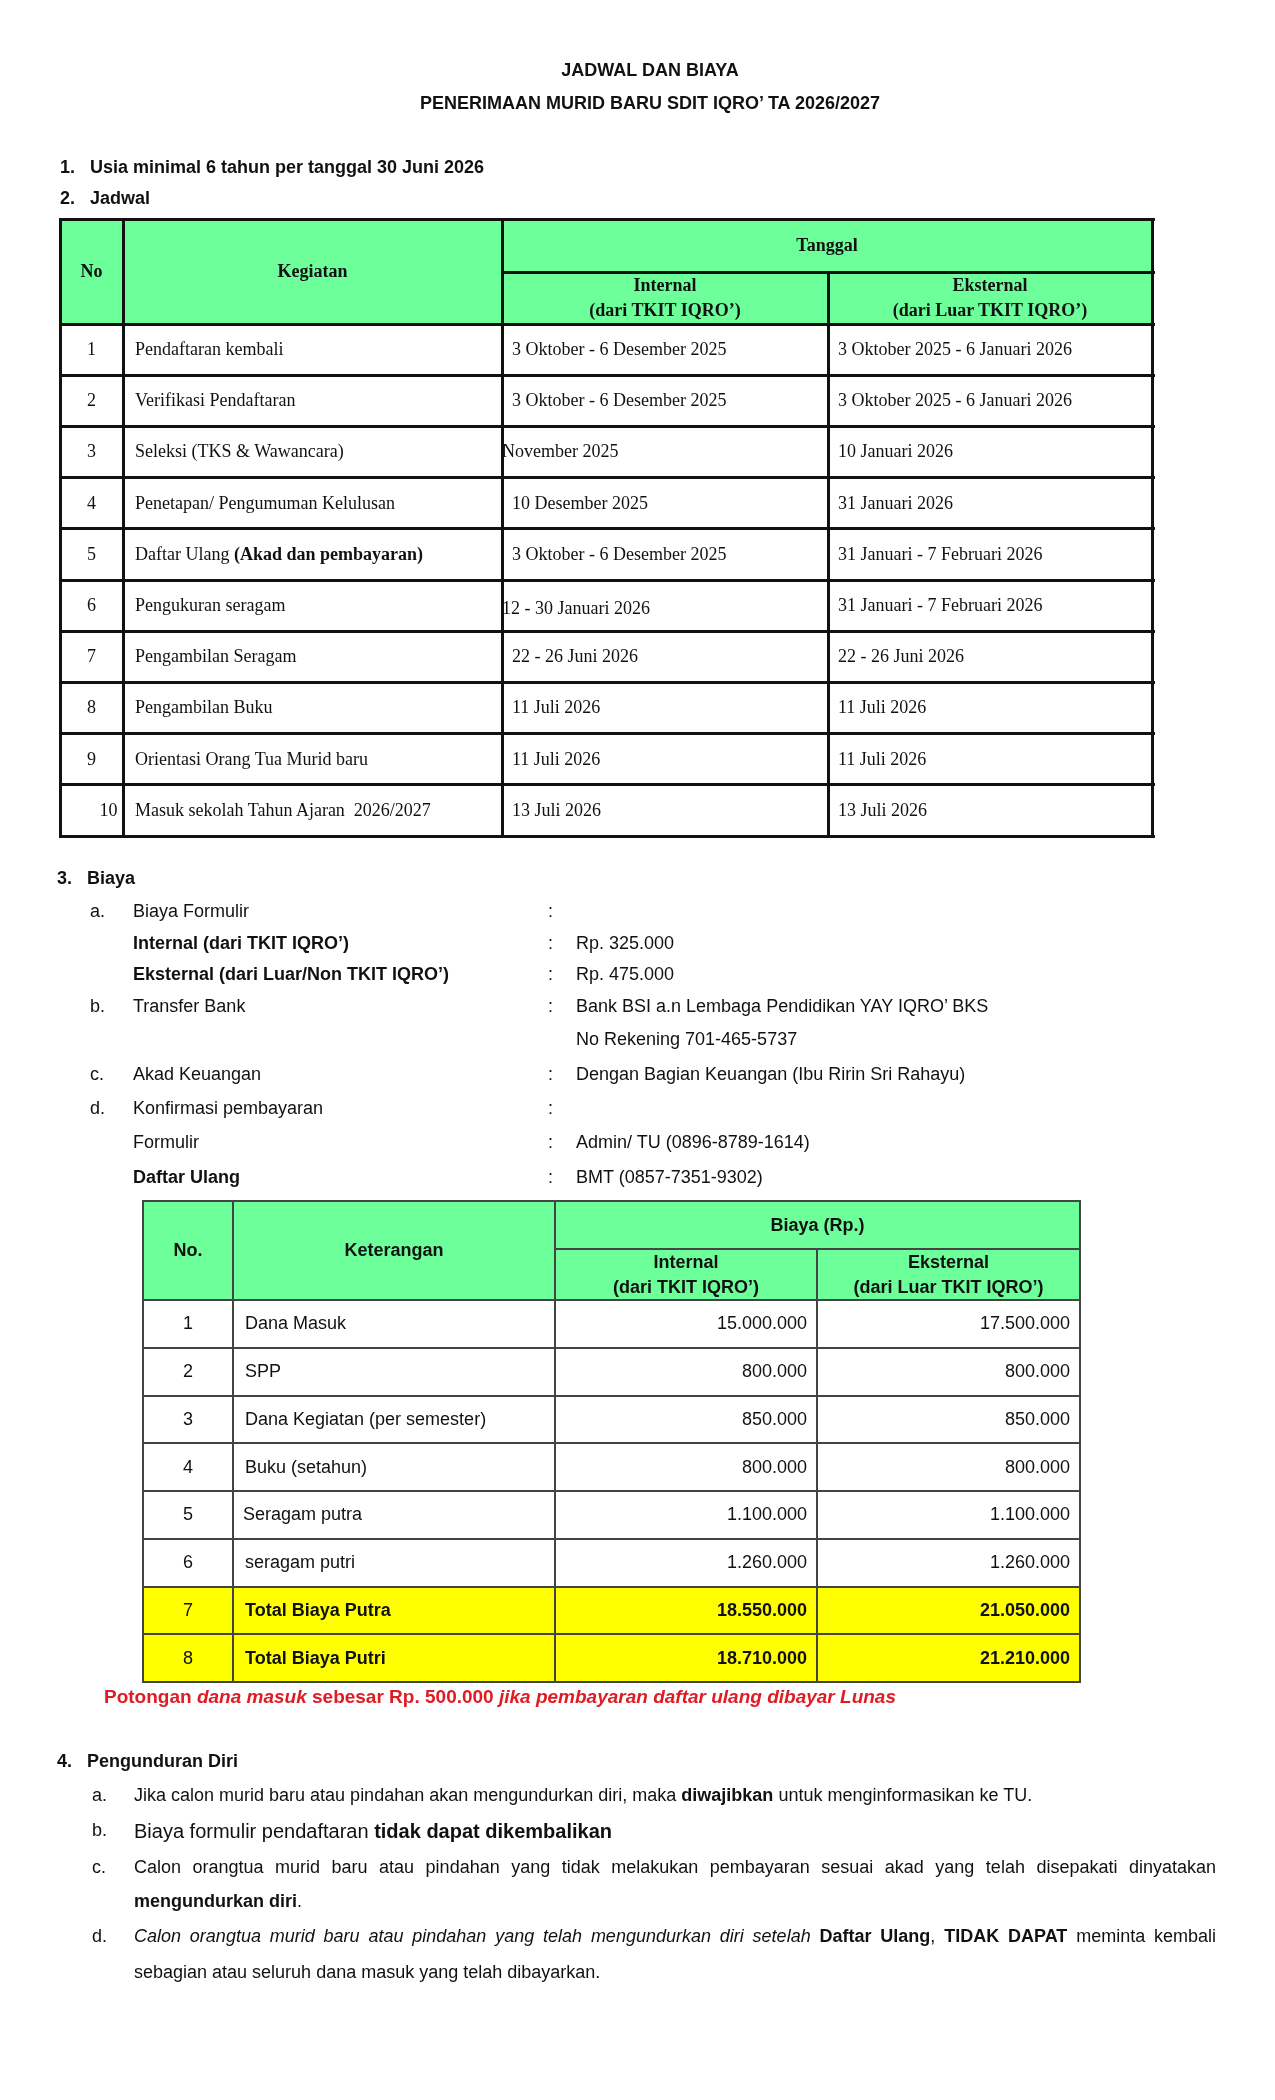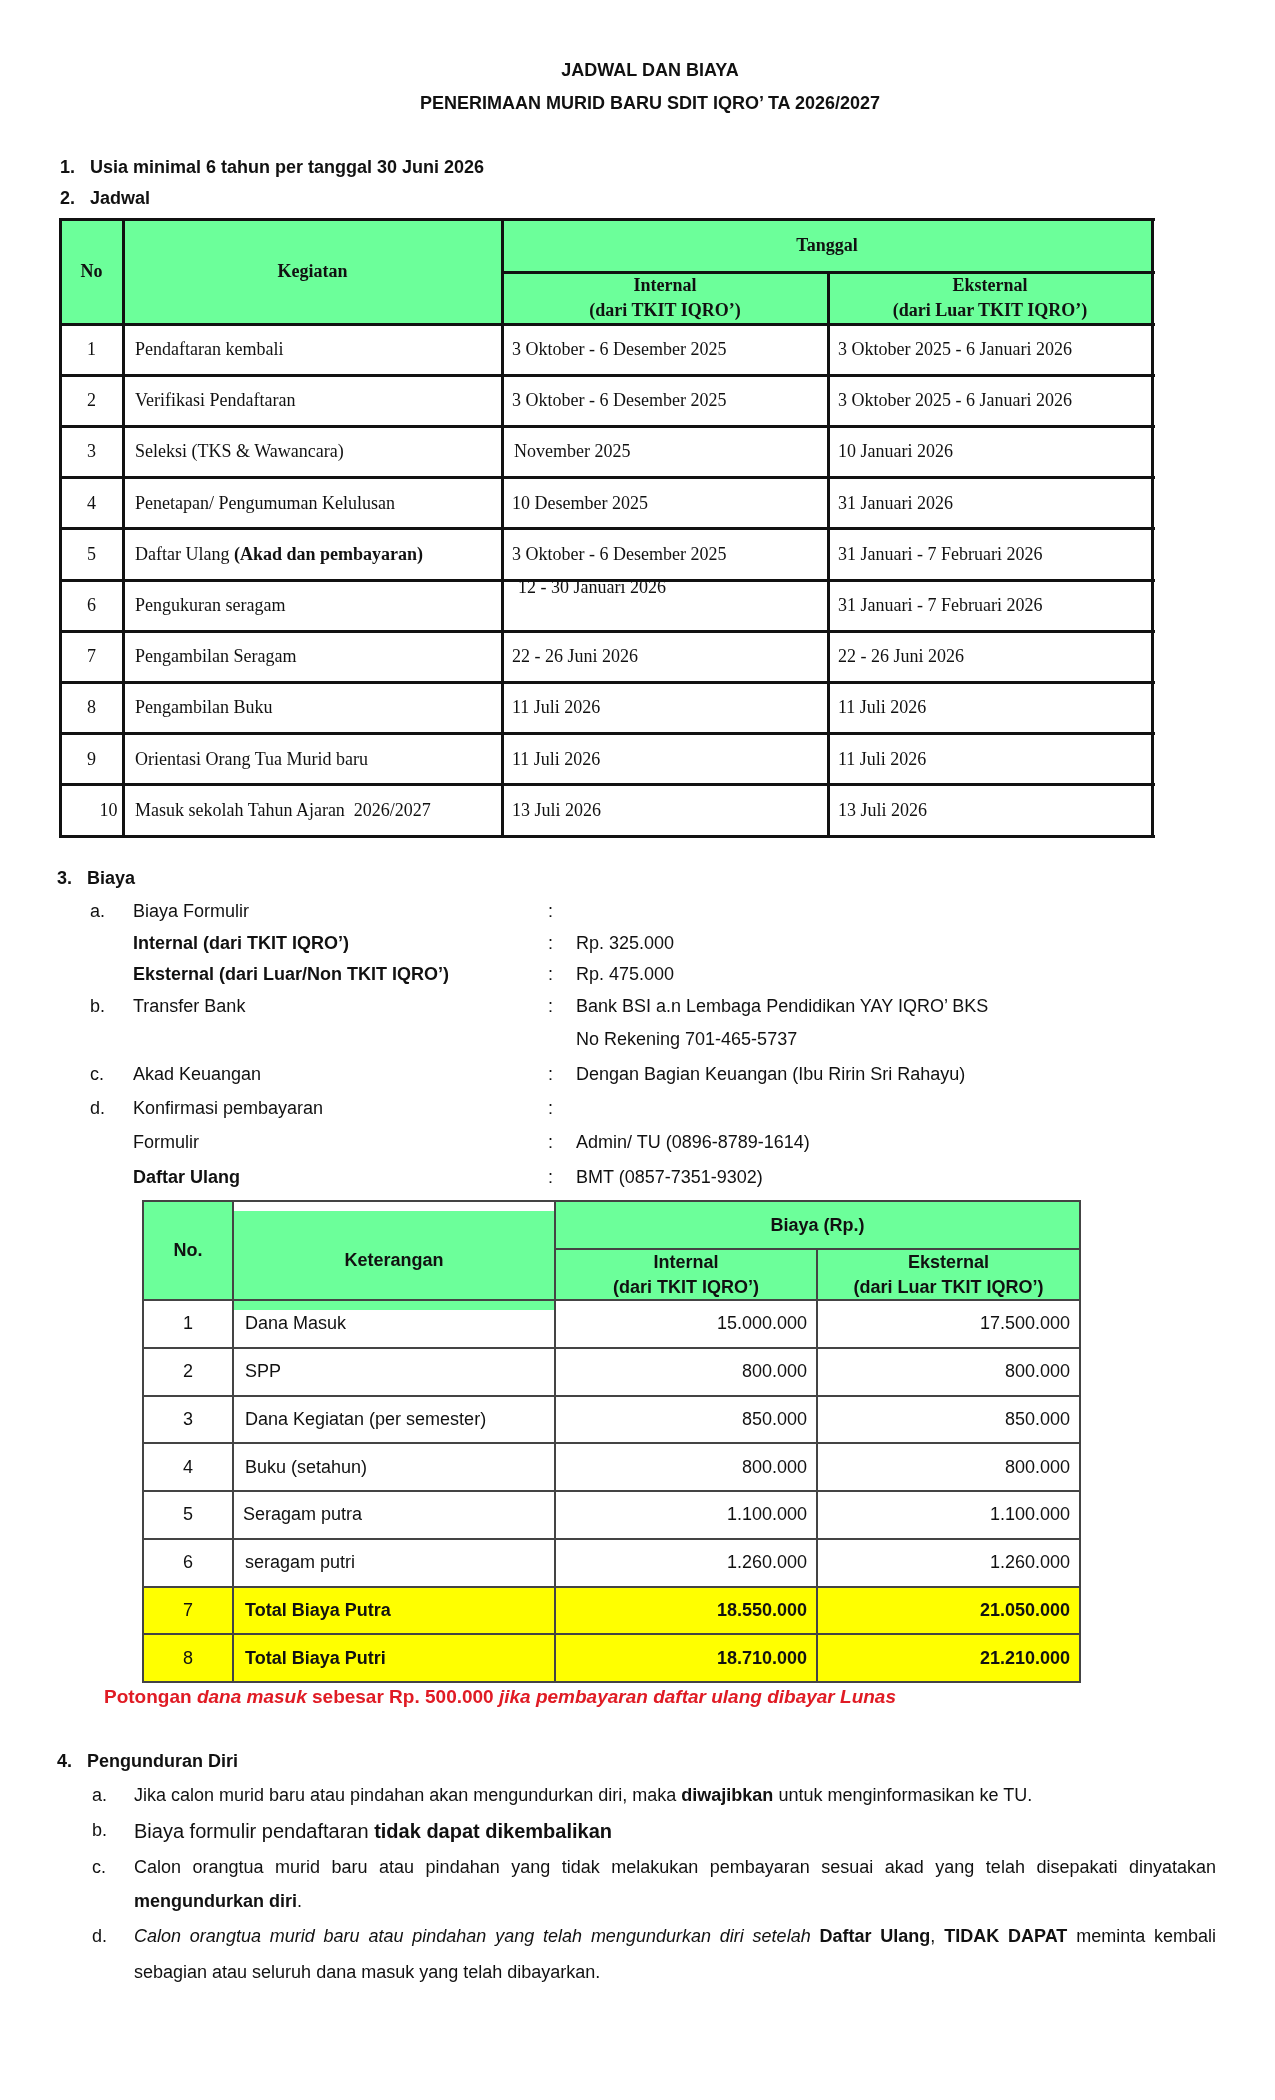--- a/index.html
+++ b/index.html
@@ -77,39 +77,39 @@
       </div>
       <div style="position:absolute;left:0;top:0;">
         <div class="cell" style="left:0px;top:156.2px;width:63px;height:51.2px;justify-content:center;">2</div>
         <div class="cell" style="left:63px;top:156.2px;width:379px;height:51.2px;padding-left:12px;white-space:pre;"><span style="white-space: pre;">Verifikasi Pendaftaran</span><span style="font-weight: bold;"></span></div>
         <div class="cell" style="left:442px;top:156.2px;width:326px;height:51.2px;padding-left:10px;">3 Oktober - 6 Desember 2025</div>
         <div class="cell" style="left:768px;top:156.2px;width:324px;height:51.2px;padding-left:10px;">3 Oktober 2025 - 6 Januari 2026</div>
       </div>
       <div style="position:absolute;left:0;top:0;">
         <div class="cell" style="left:0px;top:207.4px;width:63px;height:51.2px;justify-content:center;">3</div>
         <div class="cell" style="left:63px;top:207.4px;width:379px;height:51.2px;padding-left:12px;white-space:pre;"><span style="white-space: pre;">Seleksi (TKS &amp; Wawancara)</span><span style="font-weight: bold;"></span></div>
-        <div class="cell" style="left:442px;top:207.4px;width:326px;height:51.2px;padding-left:12px;">November 2025</div>
+        <div class="cell" style="left:442px;top:207.4px;width:326px;height:51.2px;padding-left:0;">November 2025</div>
         <div class="cell" style="left:768px;top:207.4px;width:324px;height:51.2px;padding-left:10px;">10 Januari 2026</div>
       </div>
       <div style="position:absolute;left:0;top:0;">
         <div class="cell" style="left:0px;top:258.6px;width:63px;height:51.2px;justify-content:center;">4</div>
         <div class="cell" style="left:63px;top:258.6px;width:379px;height:51.2px;padding-left:12px;white-space:pre;"><span style="white-space: pre;">Penetapan/ Pengumuman Kelulusan</span><span style="font-weight: bold;"></span></div>
         <div class="cell" style="left:442px;top:258.6px;width:326px;height:51.2px;padding-left:10px;">10 Desember 2025</div>
         <div class="cell" style="left:768px;top:258.6px;width:324px;height:51.2px;padding-left:10px;">31 Januari 2026</div>
       </div>
       <div style="position:absolute;left:0;top:0;">
         <div class="cell" style="left:0px;top:309.8px;width:63px;height:51.2px;justify-content:center;">5</div>
         <div class="cell" style="left:63px;top:309.8px;width:379px;height:51.2px;padding-left:12px;white-space:pre;"><span style="white-space: pre;">Daftar Ulang </span><span style="font-weight: bold;">(Akad dan pembayaran)</span></div>
         <div class="cell" style="left:442px;top:309.8px;width:326px;height:51.2px;padding-left:10px;">3 Oktober - 6 Desember 2025</div>
         <div class="cell" style="left:768px;top:309.8px;width:324px;height:51.2px;padding-left:10px;">31 Januari - 7 Februari 2026</div>
       </div>
       <div style="position:absolute;left:0;top:0;">
         <div class="cell" style="left:0px;top:361px;width:63px;height:51.2px;justify-content:center;">6</div>
         <div class="cell" style="left:63px;top:361px;width:379px;height:51.2px;padding-left:12px;white-space:pre;"><span style="white-space: pre;">Pengukuran seragam</span><span style="font-weight: bold;"></span></div>
-        <div class="cell" style="left:442px;top:343px;width:326px;height:51.2px;padding-left:16px;">12 - 30 Januari 2026</div>
+        <div class="cell" style="left:442px;top:364px;width:326px;height:51.2px;padding-left:0;">12 - 30 Januari 2026</div>
         <div class="cell" style="left:768px;top:361px;width:324px;height:51.2px;padding-left:10px;">31 Januari - 7 Februari 2026</div>
       </div>
       <div style="position:absolute;left:0;top:0;">
         <div class="cell" style="left:0px;top:412.20000000000005px;width:63px;height:51.2px;justify-content:center;">7</div>
         <div class="cell" style="left:63px;top:412.20000000000005px;width:379px;height:51.2px;padding-left:12px;white-space:pre;"><span style="white-space: pre;">Pengambilan Seragam</span><span style="font-weight: bold;"></span></div>
         <div class="cell" style="left:442px;top:412.20000000000005px;width:326px;height:51.2px;padding-left:10px;">22 - 26 Juni 2026</div>
         <div class="cell" style="left:768px;top:412.20000000000005px;width:324px;height:51.2px;padding-left:10px;">22 - 26 Juni 2026</div>
       </div>
       <div style="position:absolute;left:0;top:0;">
         <div class="cell" style="left:0px;top:463.40000000000003px;width:63px;height:51.2px;justify-content:center;">8</div>
@@ -208,21 +208,21 @@
     <div class="biaya-row" style="left:0;top:1167px;width:1275px;">
       <span class="letter"></span>
       <span class="label" style="font-weight: bold;">Daftar Ulang</span>
       <span class="colon">:</span>
       <span class="value">BMT (0857-7351-9302)</span>
     </div>
   </div>
 
 <div class="t2" id="t2">
   <div class="cell hdr" style="left:0; top:0; width:90px; height:99px;">No.</div>
-  <div class="cell hdr" style="left:90px; top:10px; width:322px; height:99px;">Keterangan</div>
+  <div class="cell hdr" style="left:90px; top:0; width:322px; height:99px;">Keterangan</div>
   <div class="cell hdr" style="left:412px; top:0; width:525px; height:48px;">Biaya (Rp.)</div>
   <div class="cell hdr" style="left:412px; top:48px; width:262px; height:51px; flex-direction:column;">
     <span>Internal</span>
     <span>(dari TKIT IQRO’)</span>
   </div>
   <div class="cell hdr" style="left:674px; top:48px; width:263px; height:51px; flex-direction:column;">
     <span>Eksternal</span>
     <span>(dari Luar TKIT IQRO’)</span>
   </div>
   <div id="t2-rows">

